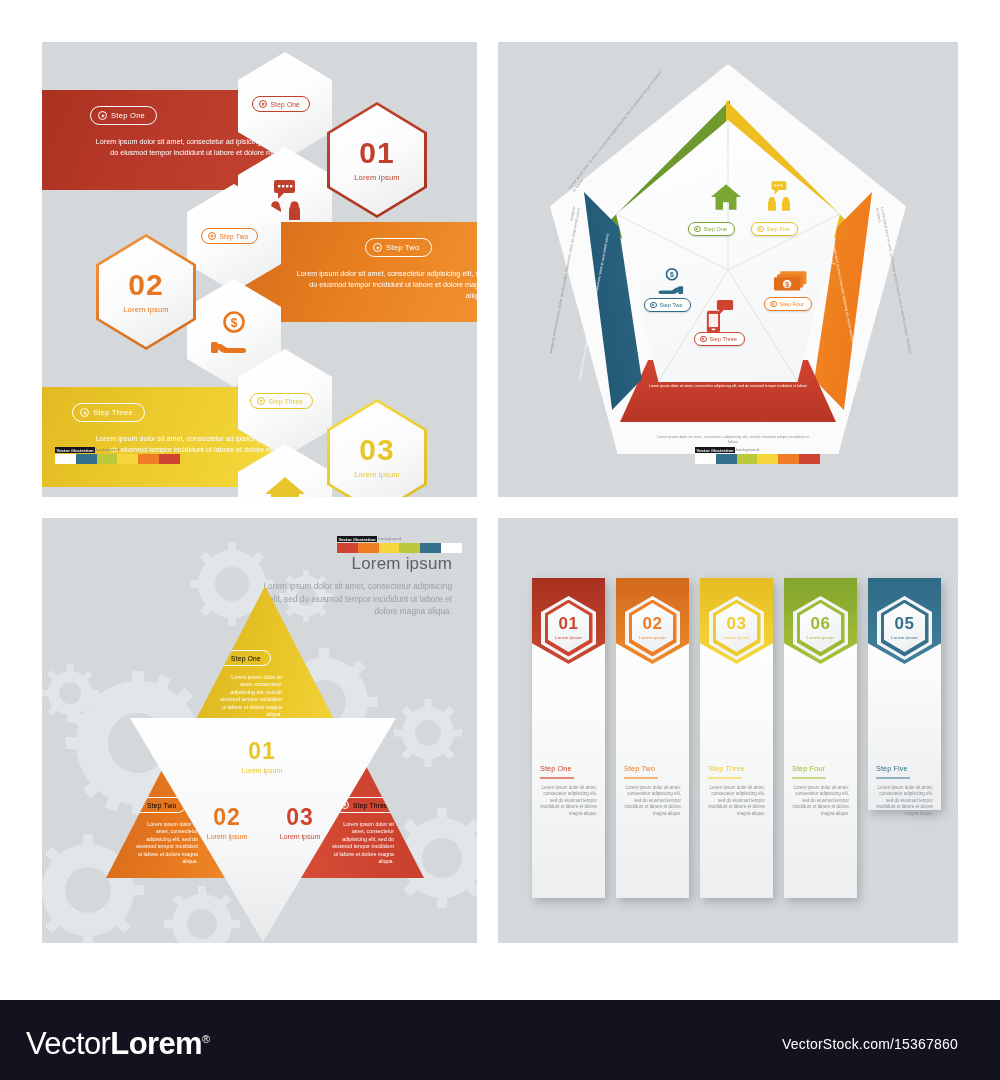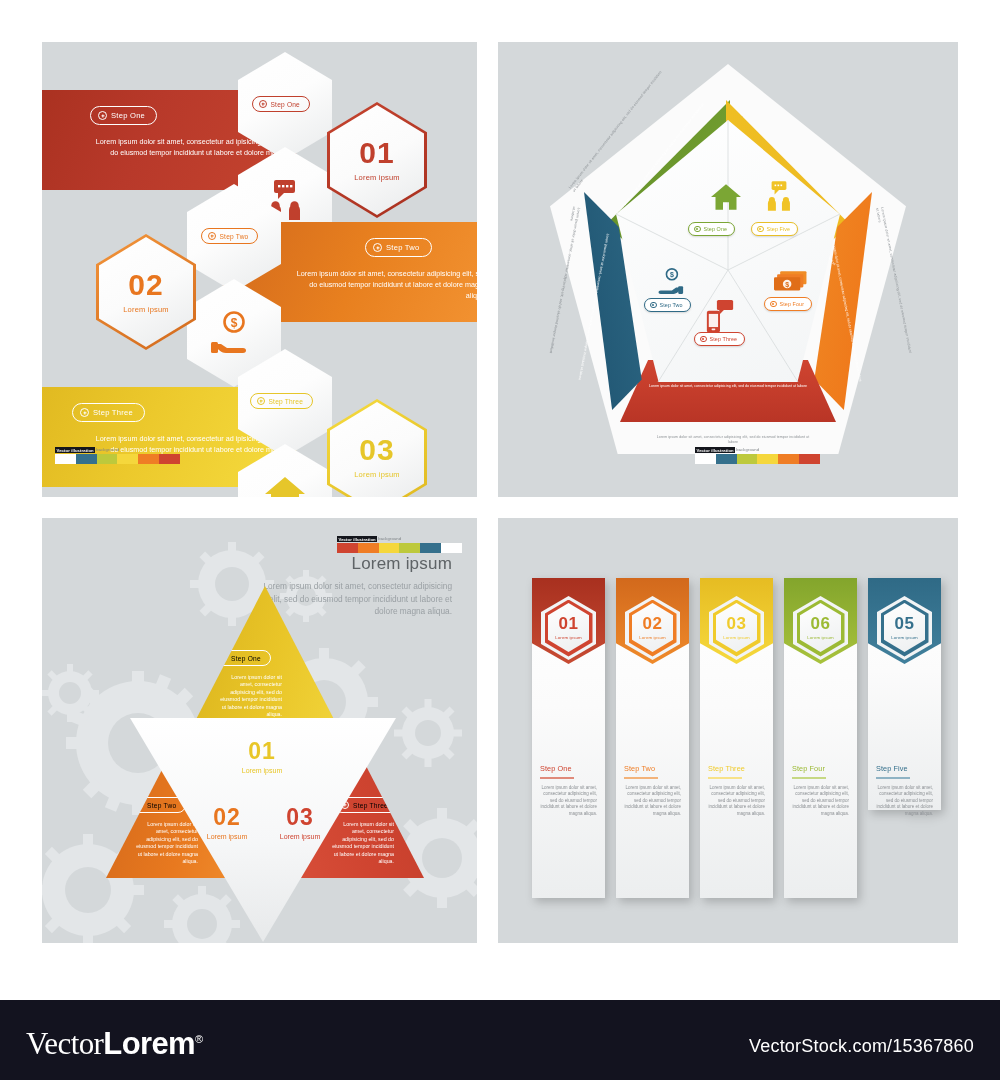--- a/index.html
+++ b/index.html
@@ -89,24 +89,24 @@
   .bhex-i .n { font-size:17px; font-weight:700; line-height:1; letter-spacing:.5px;}
   .bhex-i .s { font-size:4.4px; margin-top:3px; letter-spacing:.1px;}
   .bbody { padding:0 8px; }
   .bbody .t { font-size:7.3px; letter-spacing:.1px; }
   .bbody .rule { height:1.5px; width:34px; margin:4px 0 6px; }
   .bbody .d { font-size:4.5px; line-height:6.6px; color:#8c9094; text-align:right; }
 
   
   #footer { position:absolute; left:0; top:1000px; width:1000px; height:80px; background:#13131f; }
   #logo { position:absolute; left:26px; top:26px; font-size:31px; color:#fff; letter-spacing:-.6px; }
-  #logo .lt { font-weight:300;font-family:Liberation Serif, serif; }
+  #logo .lt { font-weight:300; }
   #logo .bd { font-weight:700; }
   #logo sup { font-size:11px; vertical-align:super; font-weight:400; }
-  #url { position:absolute; right:26px; top:36px; font-size:18px; color:#fff; letter-spacing:.2px; }
+  #url { position:absolute; right:42px; top:36px; font-size:14px; color:#fff; letter-spacing:.2px; }
 </style>
 </head>
 <body>
 
 <div id="stage">
 
   <div class="panel p1">
 
     <div class="hexbar" style="left:-22px; top:48px; width:280px; height:100px; background:linear-gradient(115deg,#a8301f 0%,#b8392a 45%,#c5442f 100%);">
       <div style="position:absolute;left:70px;top:16px;">

